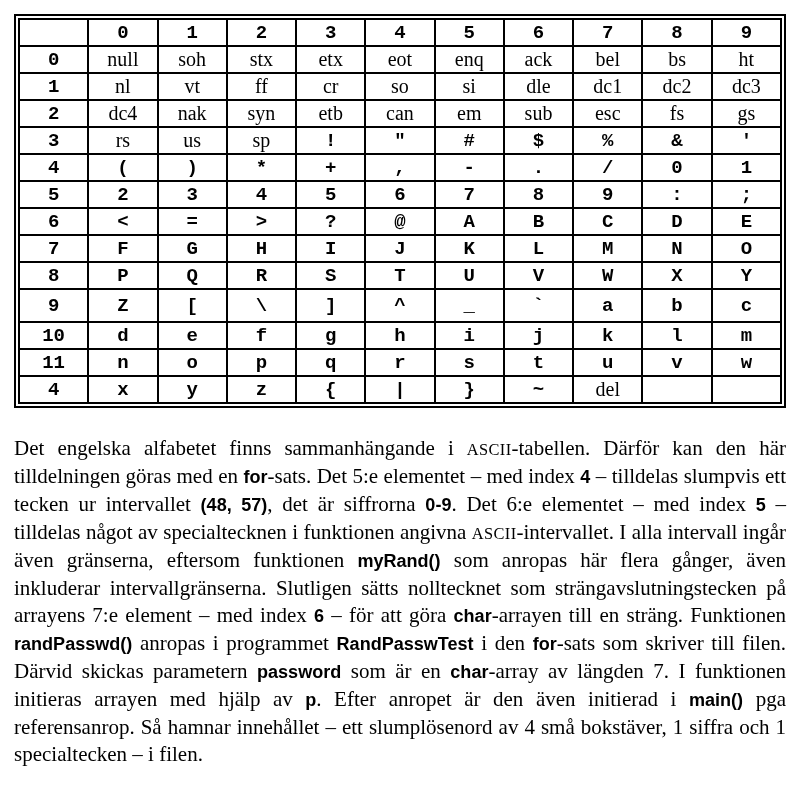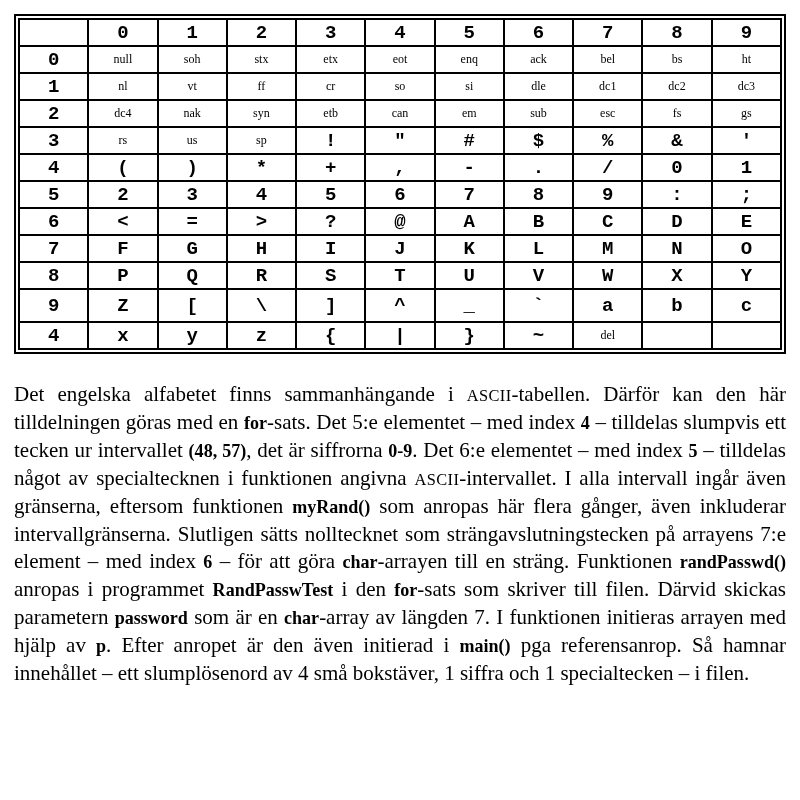--- a/index.html
+++ b/index.html
@@ -45,36 +45,36 @@
     font-size: 19px;
   }
   table.ascii td.mono {
     font-family: "Liberation Mono", monospace;
     font-weight: bold;
     font-size: 19px;
   }
   table.ascii td.serif {
     font-family: "Liberation Serif", serif;
     font-weight: normal;
-    font-size: 12px;
+    font-size: 20px;
   }
   table.ascii tr.tall th, table.ascii tr.tall td {
     height: 31px;
   }
   
   .body-text {
     margin: 27px 0 0 0;
     text-align: justify;
     font-size: 21px;
     line-height: 27px;
     font-family: "Liberation Serif", serif;
   }
   .body-text .serif { font-family: Liberation Serif, serif; }
   .body-text .mono {
-    font-family: Liberation Serif, serif;
+    font-family: Liberation Sans, sans-serif;
     font-weight: bold;
     font-size: 0.86em;
   }
   .body-text .sc {
     font-size: 0.78em;
     letter-spacing: 0.4px;
     font-family: Liberation Serif, serif;
   }
 </style>
 </head>
@@ -223,20 +223,46 @@
             <td class="mono">\</td>
             <td class="mono">]</td>
             <td class="mono">^</td>
             <td class="mono">_</td>
             <td class="mono">`</td>
             <td class="mono">a</td>
             <td class="mono">b</td>
             <td class="mono">c</td>
           </tr>
           <tr>
+            <th>10</th>
+            <td class="mono">d</td>
+            <td class="mono">e</td>
+            <td class="mono">f</td>
+            <td class="mono">g</td>
+            <td class="mono">h</td>
+            <td class="mono">i</td>
+            <td class="mono">j</td>
+            <td class="mono">k</td>
+            <td class="mono">l</td>
+            <td class="mono">m</td>
+          </tr>
+          <tr>
+            <th>11</th>
+            <td class="mono">n</td>
+            <td class="mono">o</td>
+            <td class="mono">p</td>
+            <td class="mono">q</td>
+            <td class="mono">r</td>
+            <td class="mono">s</td>
+            <td class="mono">t</td>
+            <td class="mono">u</td>
+            <td class="mono">v</td>
+            <td class="mono">w</td>
+          </tr>
+          <tr>
             <th>4</th>
             <td class="mono">x</td>
             <td class="mono">y</td>
             <td class="mono">z</td>
             <td class="mono">{</td>
             <td class="mono">|</td>
             <td class="mono">}</td>
             <td class="mono">~</td>
             <td class="serif">del</td>
             <td class="serif"></td>

